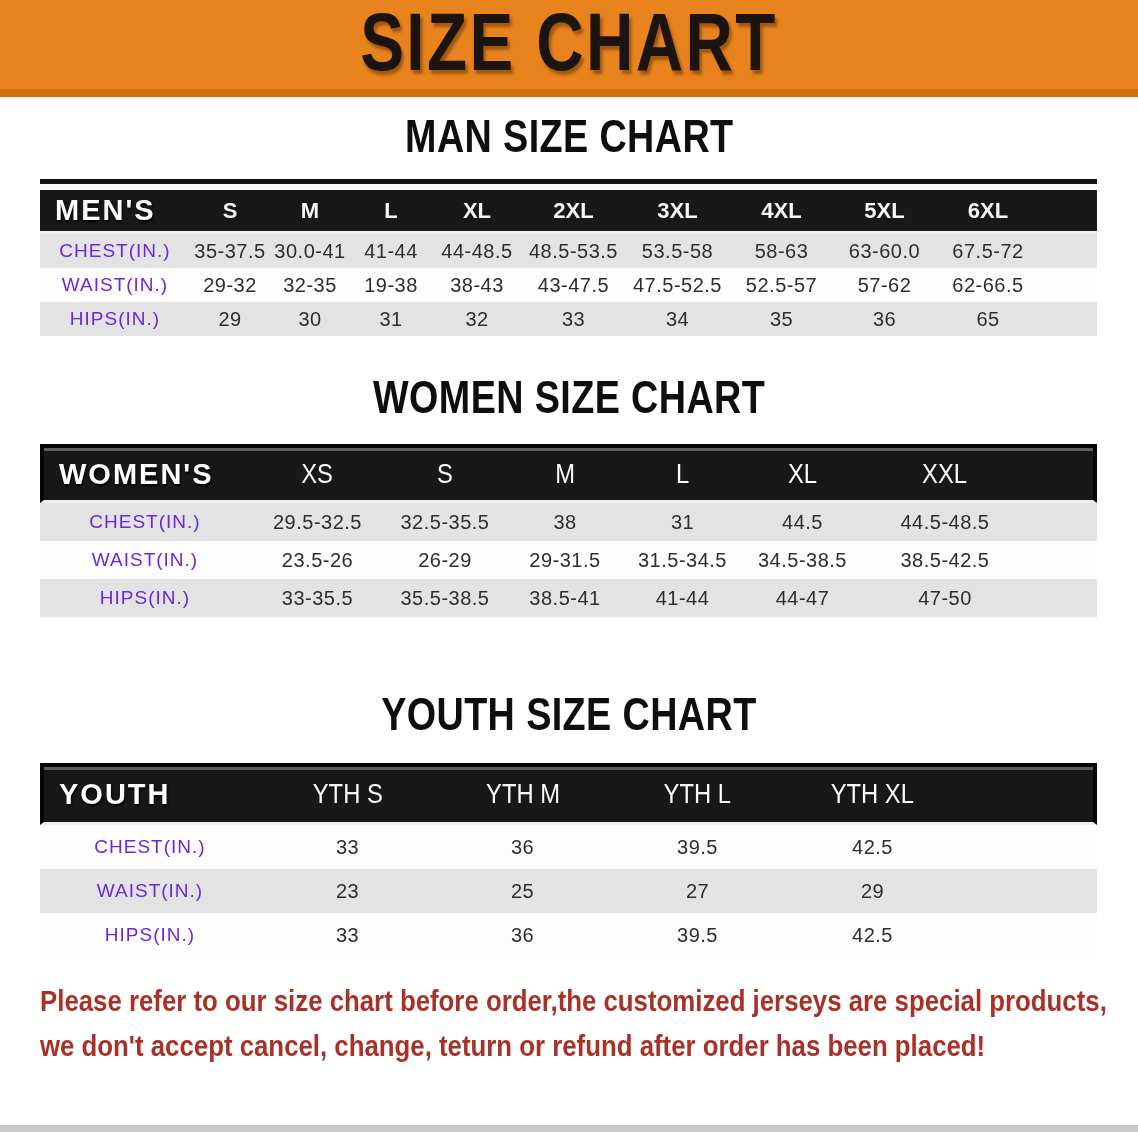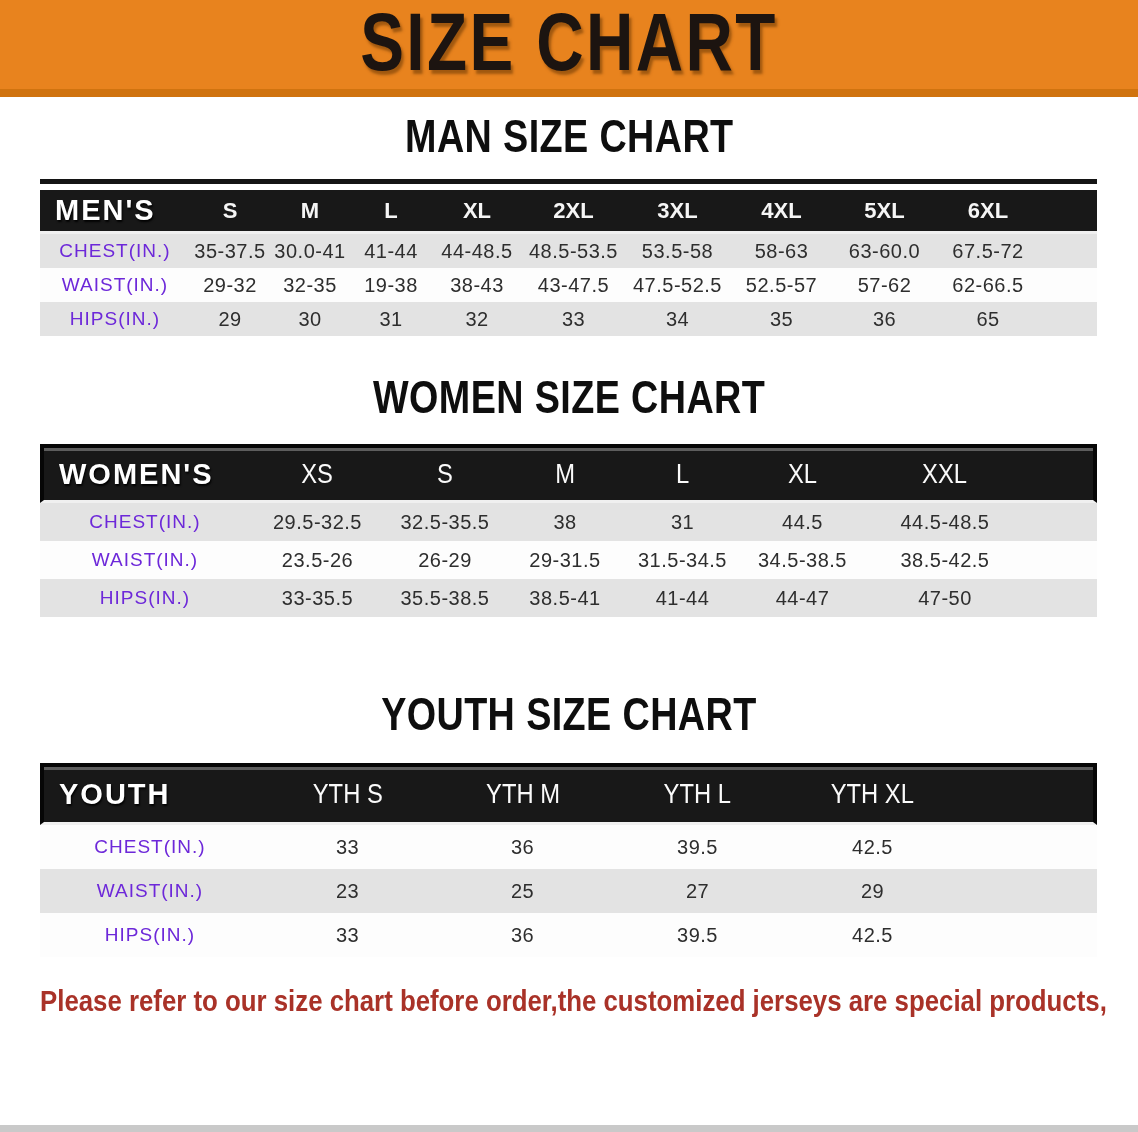--- a/index.html
+++ b/index.html
@@ -258,15 +258,16 @@
       <td class="val">39.5</td>
       <td class="val">42.5</td>
       <td></td>
     </tr>
   </tbody>
     </table>
 </div>
 
 <div class="disclaimer">
   <div><span>Please refer to our size chart before order,the customized jerseys are special products,</span></div>
+  <div><span>we don't accept cancel, change, teturn or refund after order has been placed!</span></div>
 </div>
 
 <div class="bottom-strip"></div>
 
 </body></html>

